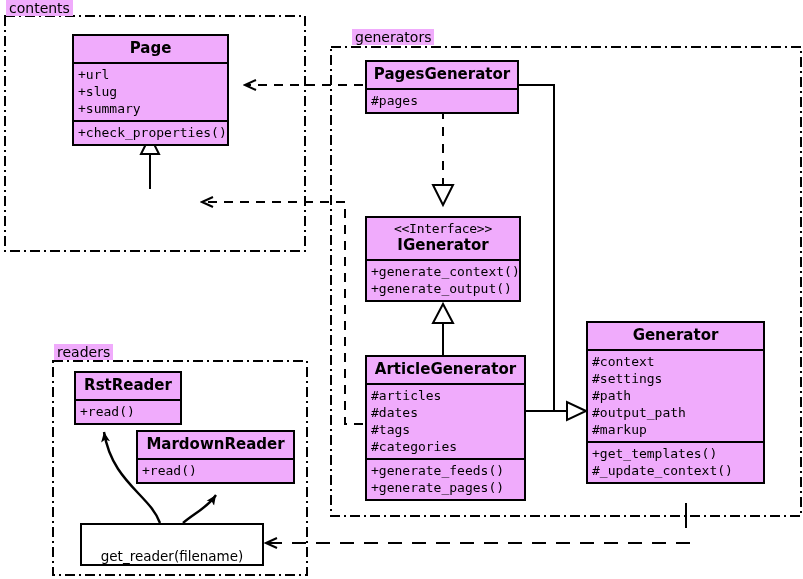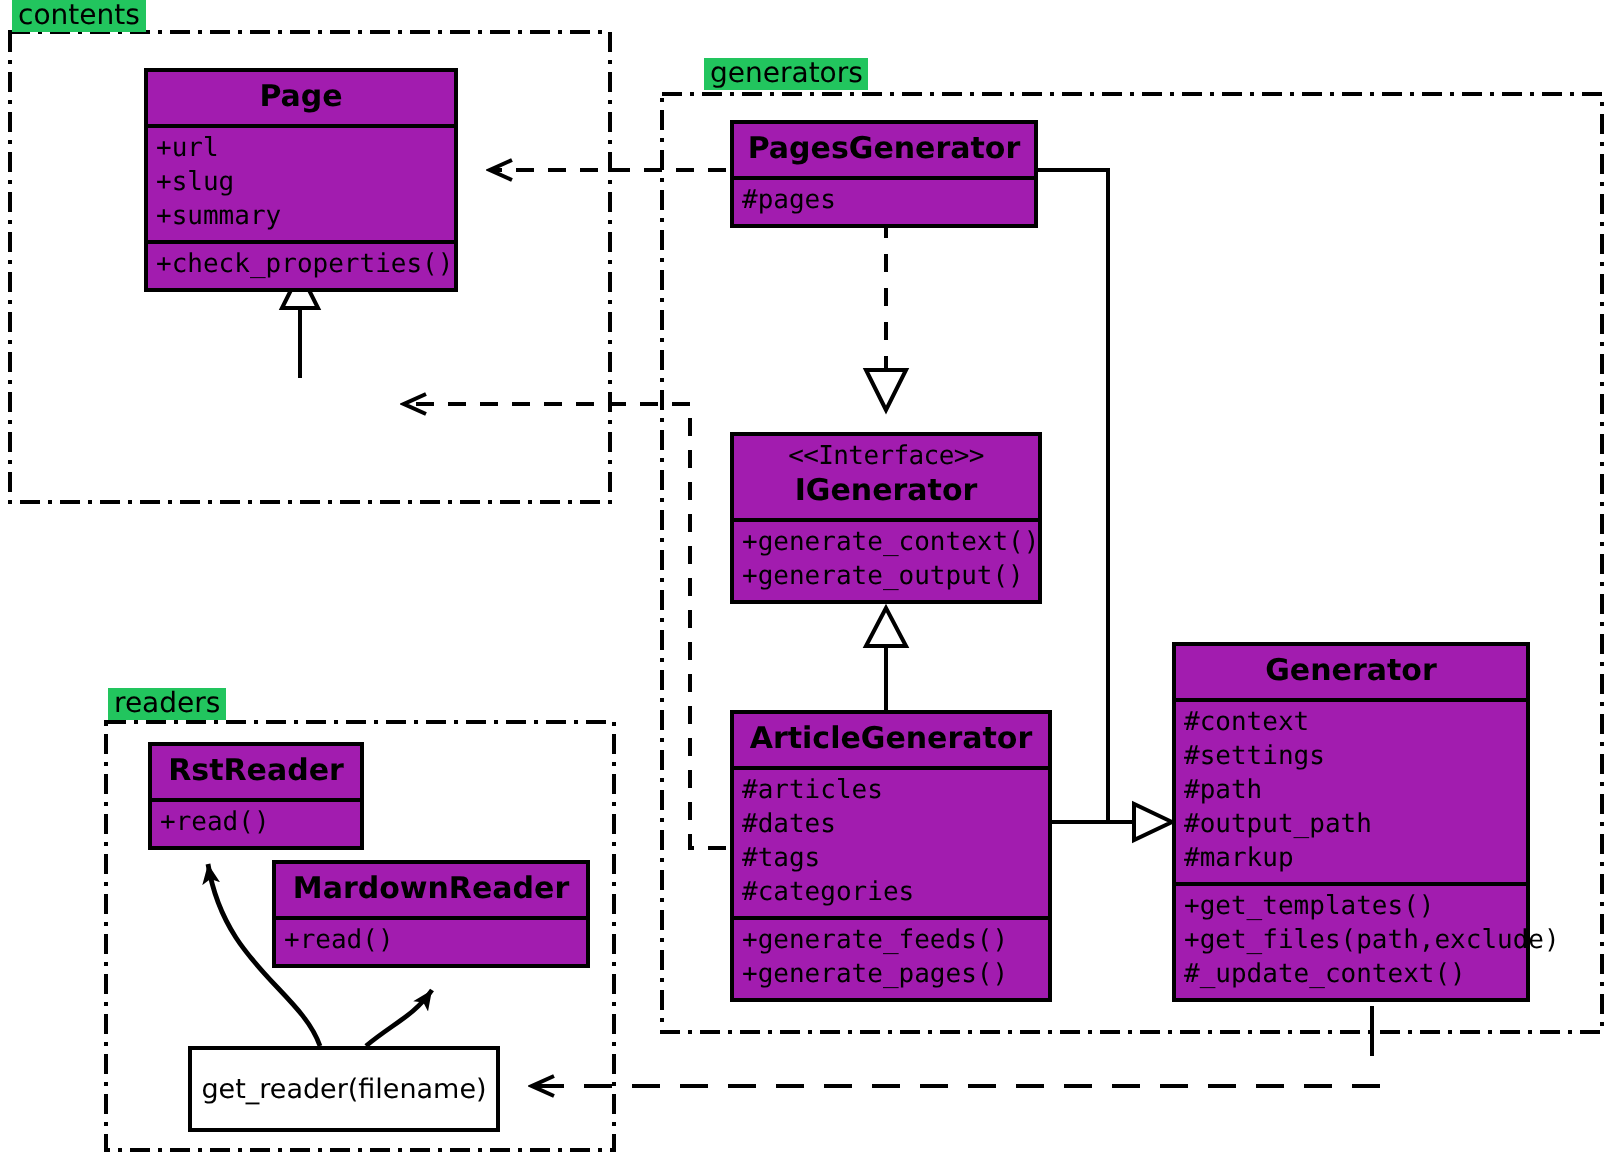--- a/index.html
+++ b/index.html
@@ -23,32 +23,32 @@
     height: 579px;
     pointer-events: none;
   }
 
   
   .pkg-label {
     position: absolute;
     font-family: "DejaVu Sans", sans-serif;
     font-size: 14px;
     color: #000;
-    background: #22c55e;
+    background: #f0abfc;
     padding: 0 3px;
     white-space: nowrap;
     z-index: 6;
   }
 
   
   .uml {
     position: absolute;
     box-sizing: border-box;
     border: 2px solid #000;
-    background: #a21caf;
+    background: #f0abfc;
     z-index: 5;
   }
   .uml .cname {
     text-align: center;
     font-weight: bold;
     font-size: 15px;
     font-family: "DejaVu Sans", sans-serif;
     padding: 4px 6px 5px 6px;
     line-height: 1.15;
     color: #000;
@@ -243,38 +243,37 @@
     <div class="members">
       <div class="member">#context</div>
       <div class="member">#settings</div>
       <div class="member">#path</div>
       <div class="member">#output_path</div>
       <div class="member">#markup</div>
     </div>
     <div class="sep"></div>
     <div class="members">
       <div class="member">+get_templates()</div>
-      <div class="member">+get_files(path,exclude)</div>
       <div class="member">#_update_context()</div>
     </div>
   </div>
 
   <div class="uml" style="left:74px; top:371px; width:108px;">
     <div class="cname">RstReader</div>
     <div class="sep"></div>
     <div class="members">
       <div class="member">+read()</div>
     </div>
   </div>
 
   <div class="uml" style="left:136px; top:430px; width:159px;">
     <div class="cname">MardownReader</div>
     <div class="sep"></div>
     <div class="members">
       <div class="member">+read()</div>
     </div>
   </div>
 
-  <div class="plainbox" style="left:94px; top:523px; width:156px; height:43px;">
+  <div class="plainbox" style="left:80px; top:523px; width:184px; height:43px;align-items:flex-end;">
     <span>get_reader(filename)</span>
   </div>
 
 </div>
 
 </body></html>

